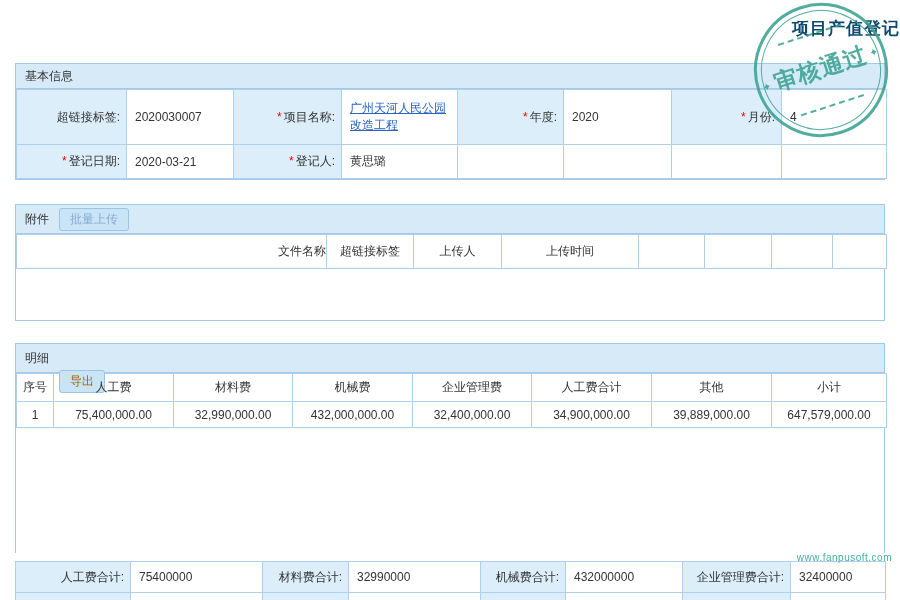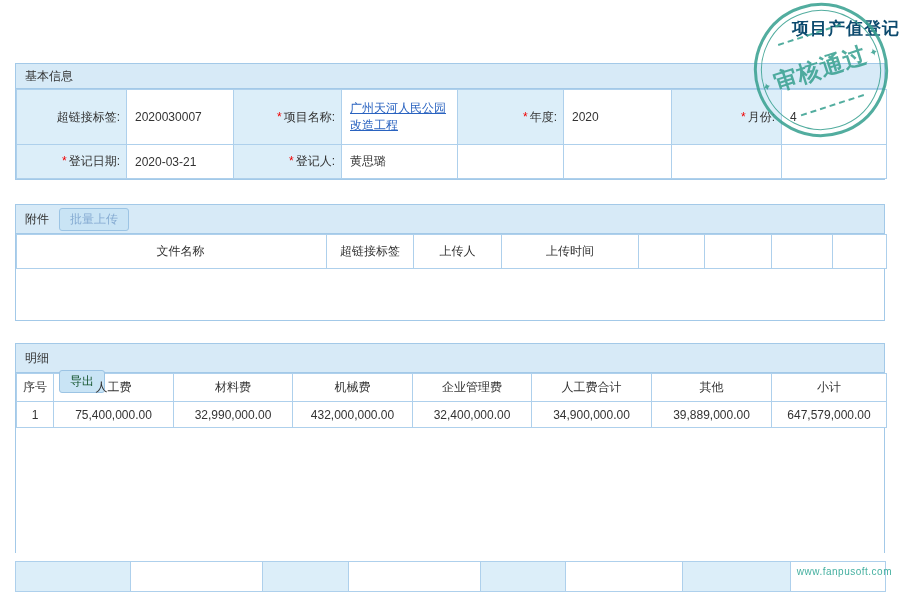--- a/index.html
+++ b/index.html
@@ -7,49 +7,49 @@
   body { font-family:"Liberation Sans","DejaVu Sans",sans-serif; }
   .screen { position:relative; width:900px; height:600px; overflow:hidden; background:#fff; color:#333; font-size:12px; }
   .page-title { position:absolute; top:17px; left:0; width:100%; text-align:right; font-weight:bold; font-size:17px; color:#0c4a6e; letter-spacing:1px; }
 
   .panel { position:absolute; left:15px; width:870px; background:#fff; border:1px solid #a3c9e8; }
   .section-bar { display:flex; align-items:center; gap:10px; padding:0 9px; background:#d7eaf7; border-bottom:1px solid #a3c9e8; }
   .bar-sm { height:25px; }
   .bar-lg { height:29px; }
   .mini-btn { display:inline-block; padding:2px 10px; border:1px solid #9cc4e4; border-radius:3px; background:#c9e4f5; font-size:12px; cursor:pointer; }
   .btn-upload { color:#85abd2; }
-  .btn-export { color:#14532d;margin-top:47px; }
+  .btn-export { color:#a16207;margin-top:47px; }
 
   table { width:100%; border-collapse:collapse; table-layout:fixed; }
   td { border:1px solid #aed0ec; font-size:12px; overflow:hidden; }
   .lbl { background:#dceef9; text-align:right; padding-right:6px; color:#333;margin-top:24px; }
   .val { background:#fff; text-align:left; padding-left:8px; }
   .req { color:#f00000; margin-right:2px; }
   .plink { color:#2a63c0; text-decoration:underline; cursor:pointer; }
 
-  .att-name-h { text-align:center; padding-left:18px; background:#fff; }
+  .att-name-h { text-align:right; padding-left:18px; background:#fff; }
   .cth { text-align:center; background:#fff; }
   .cell-c { text-align:center; background:#fff; }
   .empty-space { background:#fff; }
 
   .stamp { position:absolute; top:3px; right:12px; width:134px; height:134px; transform:rotate(-18deg); opacity:0.88; z-index:9; pointer-events:none; }
   .ring-outer { position:absolute; inset:0; border:3px solid #3ba292; border-radius:50%; }
   .ring-inner { position:absolute; inset:7px; border:1px solid #3ba292; border-radius:50%; }
   .stamp-text { position:absolute; top:50%; left:0; width:100%; transform:translateY(-54%); text-align:center; color:#3ba292; font-weight:bold; font-size:23px; letter-spacing:1px; white-space:nowrap; }
   .stamp-text .star { font-size:11px; vertical-align:3px; margin:0 3px; }
   .deco { position:absolute; left:50%; width:66px; margin-left:-33px; border-top:2px dashed #3ba292; }
   .deco-top { top:29px; }
   .deco-bottom { bottom:29px; }
 
   .footer-logo { position:absolute; right:8px; top:550px; z-index:8; text-align:right; background:transparent; }
   .brand-row { display:flex; align-items:center; gap:5px; justify-content:flex-end; }
   .brand-icon { display:inline-block; width:17px; height:17px; border:3px solid #e2552b; border-radius:50%; position:relative; }
   .brand-icon::after { content:""; position:absolute; left:2px; top:2px; width:5px; height:5px; background:#c21f1f; border-radius:50%; }
   .brand-name { color:#2ea191; font-size:17px; font-weight:bold; letter-spacing:1px; }
-  .brand-url { color:#45b0a0; font-size:10px; margin-top:16px; letter-spacing:0.5px; }
+  .brand-url { color:#45b0a0; font-size:10px; margin-top:2px; letter-spacing:0.5px; }
 </style>
 </head>
 <body>
 
 <div class="screen">
 
   <div class="page-title">项目产值登记</div>
 
   <div class="stamp">
     <div class="ring-outer"></div>
@@ -178,20 +178,30 @@
       <col style="width:115px">
         <col style="width:132px">
         <col style="width:86px">
         <col style="width:132px">
       <col style="width:85px">
         <col style="width:117px">
         <col style="width:108px">
         <col style="width:95px">
     </colgroup>
     <tbody>
+        <tr style="height:31px;">
+      <td class="lbl">人工费合计:</td>
+      <td class="val">75400000</td>
+      <td class="lbl">材料费合计:</td>
+      <td class="val">32990000</td>
+      <td class="lbl">机械费合计:</td>
+      <td class="val">432000000</td>
+      <td class="lbl">企业管理费合计:</td>
+      <td class="val">32400000</td>
+    </tr>
     <tr style="height:30px;">
       <td class="lbl"></td>
       <td class="val"></td>
       <td class="lbl"></td>
       <td class="val"></td>
       <td class="lbl"></td>
       <td class="val"></td>
       <td class="lbl"></td>
       <td class="val"></td>
     </tr>

